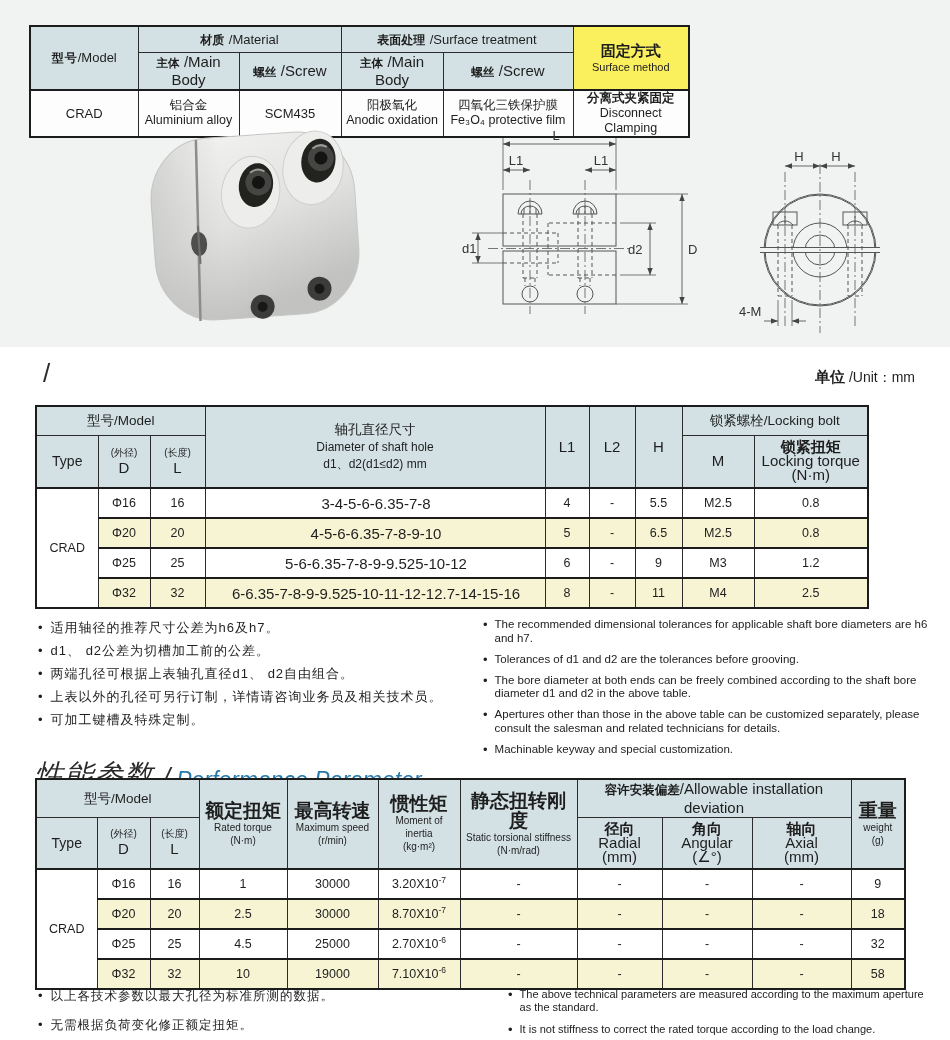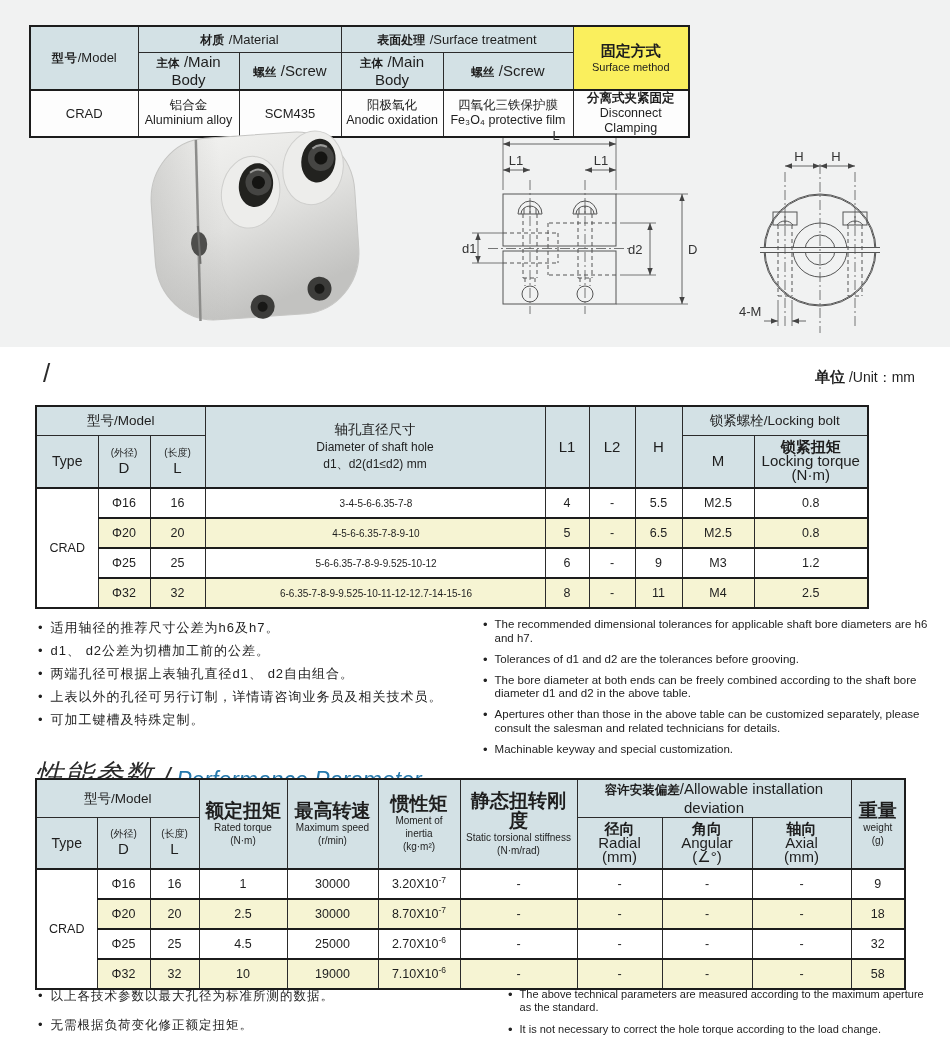--- a/index.html
+++ b/index.html
@@ -53,21 +53,21 @@
   .perf-table thead tr.r1 { height:31px; }
   .perf-table thead tr.r2 { height:51px; }
   .perf-table tbody tr { height:30px; }
   .h-zh { font-size:13.5px; }
   .h-zh-b { font-size:19px; font-weight:bold; }
   .h-en { font-size:12px; }
   .h-sm { font-size:10px; line-height:13px; }
   .h-sm2 { font-size:15px; line-height:14px; }
   .big-letter { font-size:15px; line-height:18px; }
   .td-val { font-size:12.5px; }
-  .bores { text-align:left; padding-left:4px !important; font-size:10px; }
+  .bores { text-align:left; padding-left:4px !important; font-size:15px; }
   sup.sup { font-size:8.5px; }
 
   
   .notes { position:absolute; display:flex; }
   .notes-col { }
   .note-item { display:flex; gap:7px; }
   .blt { font-size:13px; line-height:inherit; }
   .nz { font-size:13px; line-height:23px; letter-spacing:1px; }
   .ne { font-size:11.5px; line-height:13.5px; margin-bottom:7.5px; color:#222; }
   .ne2 { font-size:11px; line-height:13px; margin-bottom:9px; color:#222; }
@@ -603,17 +603,17 @@
           <span>无需根据负荷变化修正额定扭矩。</span>
         </div>
     </div>
     <div class="notes-col" style="width:448px; padding-left:18px;">
       <div class="note-item ne2">
           <span class="blt">•</span>
           <span>The above technical parameters are measured according to the maximum aperture as the standard.</span>
         </div>
       <div class="note-item ne2">
           <span class="blt">•</span>
-          <span>It is not necessary to correct the hole torque according to the load change.</span>
+          <span>It is not stiffness to correct the rated torque according to the load change.</span>
         </div>
     </div>
   </div>
 </div>
 
 </body></html>

